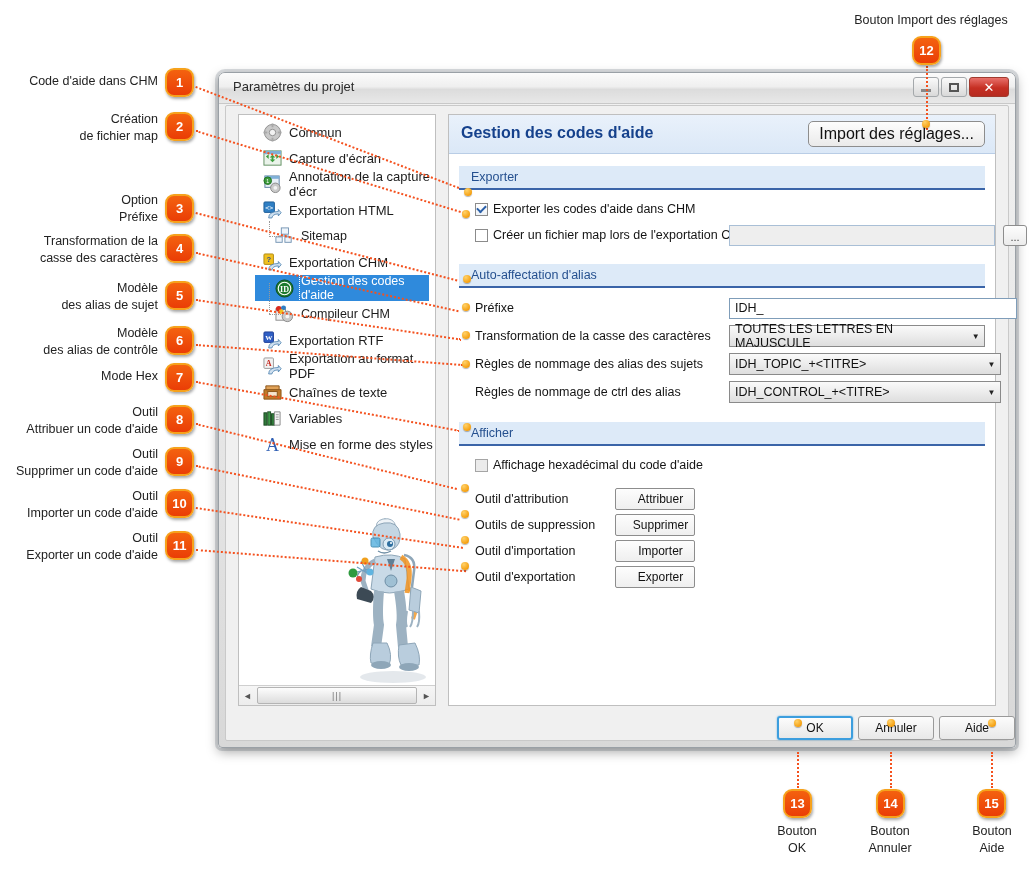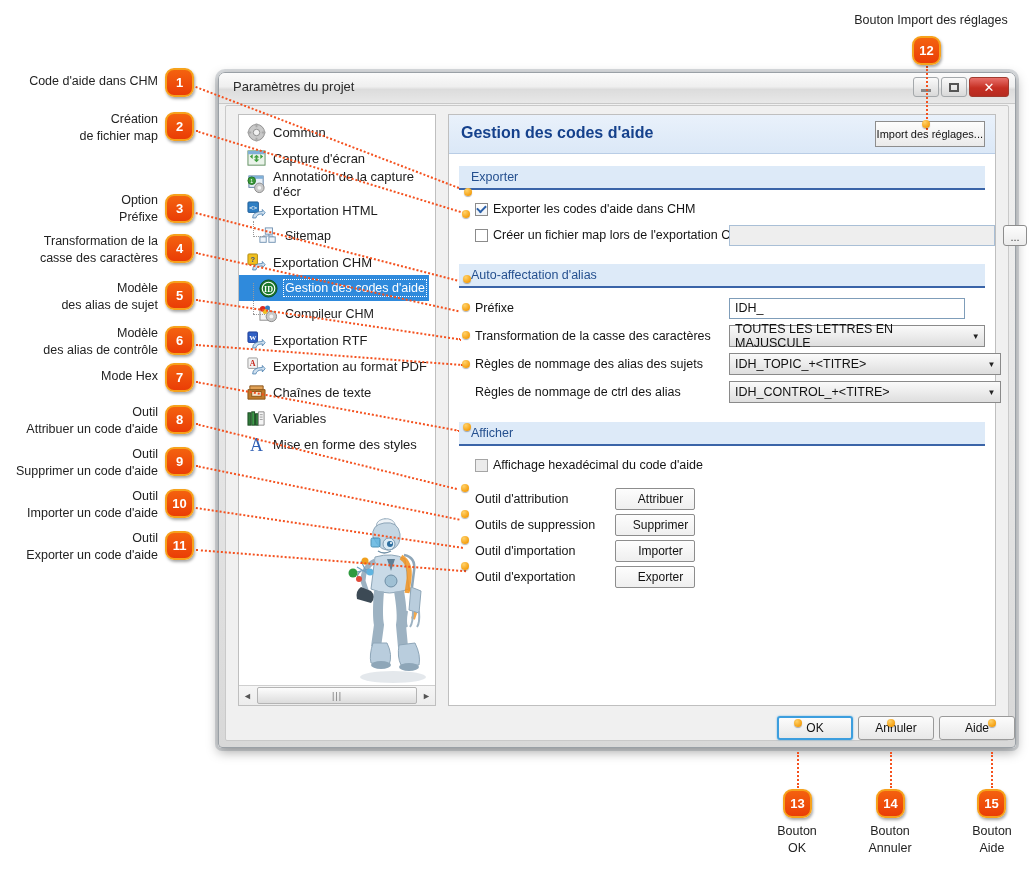--- a/index.html
+++ b/index.html
@@ -78,20 +78,21 @@
     position:absolute;left:6px;top:32px;right:6px;bottom:6px;
     background:#f0f0f0;border:1px solid #c9c9c9;border-radius:2px;
     box-sizing:border-box;
   }
 
   
   #tree{
     position:absolute;left:12px;top:8px;width:198px;height:592px;
     background:#fff;border:1px solid #bfbfbf;box-sizing:border-box;
     overflow:hidden;
+    padding-left:16px;
   }
   .tnode{
     position:relative;display:flex;align-items:center;height:26px;
     padding-left:6px;font-size:13px;color:#1c1c1c;
   }
   .tnode.child{padding-left:34px;font-size:12.5px;}
   .tnode .ico{width:22px;height:22px;margin-right:6px;flex:0 0 22px;
     display:flex;align-items:center;justify-content:center;}
   .tnode.sel{background:#2f8adc;}
   .tnode.sel .lbl{color:#fff;outline:1px dotted #fff;outline-offset:1px;}
@@ -119,24 +120,24 @@
   #content-header{
     position:relative;height:38px;
     background:linear-gradient(180deg,#e9f1fb 0%,#dbe8f7 100%);
     border-bottom:1px solid #b9cde6;
   }
   #content-title{
     position:absolute;left:12px;top:9px;font-size:16px;font-weight:bold;
     color:#15418c;
   }
   #import-btn{
-    position:absolute;right:10px;top:6px;height:24px;padding:0 1px;
+    position:absolute;right:10px;top:6px;height:24px;padding:0 10px;
     background:linear-gradient(180deg,#fdfdfd,#eaeaea);
-    border:1px solid #8d8d8d;border-radius:0;
-    font-size:11px;color:#111;display:flex;align-items:center;
+    border:1px solid #8d8d8d;border-radius:5px;
+    font-size:16px;color:#111;display:flex;align-items:center;
     font-family:"Liberation Sans",sans-serif;
   }
 
   .sec-head{
     position:relative;margin:12px 10px 0 10px;height:22px;
     background:#ddeaf8;border-bottom:2px solid #3a64a8;
     display:flex;align-items:center;padding-left:12px;
     font-size:12.5px;color:#25508f;
   }
   .row{position:relative;display:flex;align-items:center;height:26px;margin-left:26px;}
@@ -438,21 +439,21 @@
       <div class="row">
         <span class="cb"></span>
         <span class="rowlabel">Créer un fichier map lors de l'exportation CHM</span>
         <span class="txtfield readonly" style="position:absolute;left:254px;width:266px;"></span>
         <span class="dotsbtn" style="position:absolute;left:528px;">...</span>
       </div>
 
       <div class="sec-head" style="margin-top:16px;">Auto-affectation d'alias</div>
       <div class="row" style="margin-top:6px;height:28px;">
         <span class="rowlabel">Préfixe</span>
-        <span class="txtfield" style="position:absolute;left:254px;width:236px;">IDH_</span>
+        <span class="txtfield" style="position:absolute;left:254px;width:288px;">IDH_</span>
       </div>
       <div class="row" style="height:28px;">
         <span class="rowlabel">Transformation de la casse des caractères</span>
         <span class="combo" style="position:absolute;left:254px;width:256px;">
           <span>TOUTES LES LETTRES EN MAJUSCULE</span>
           <span class="arrow">▼</span>
         </span>
       </div>
       <div class="row" style="height:28px;">
         <span class="rowlabel">Règles de nommage des alias des sujets</span>

